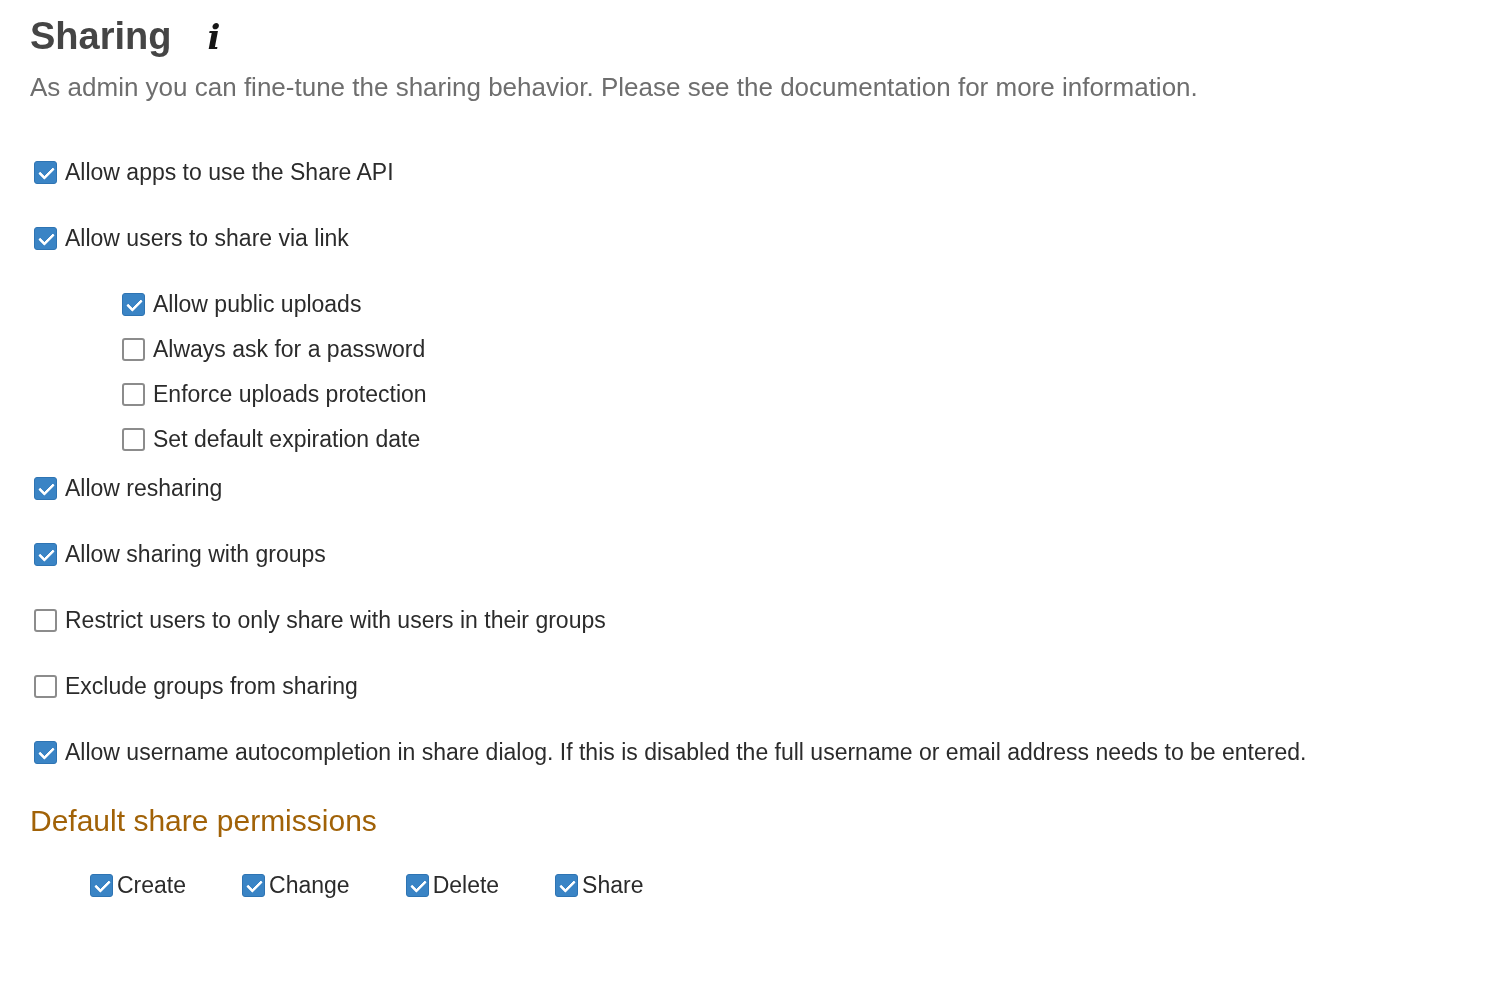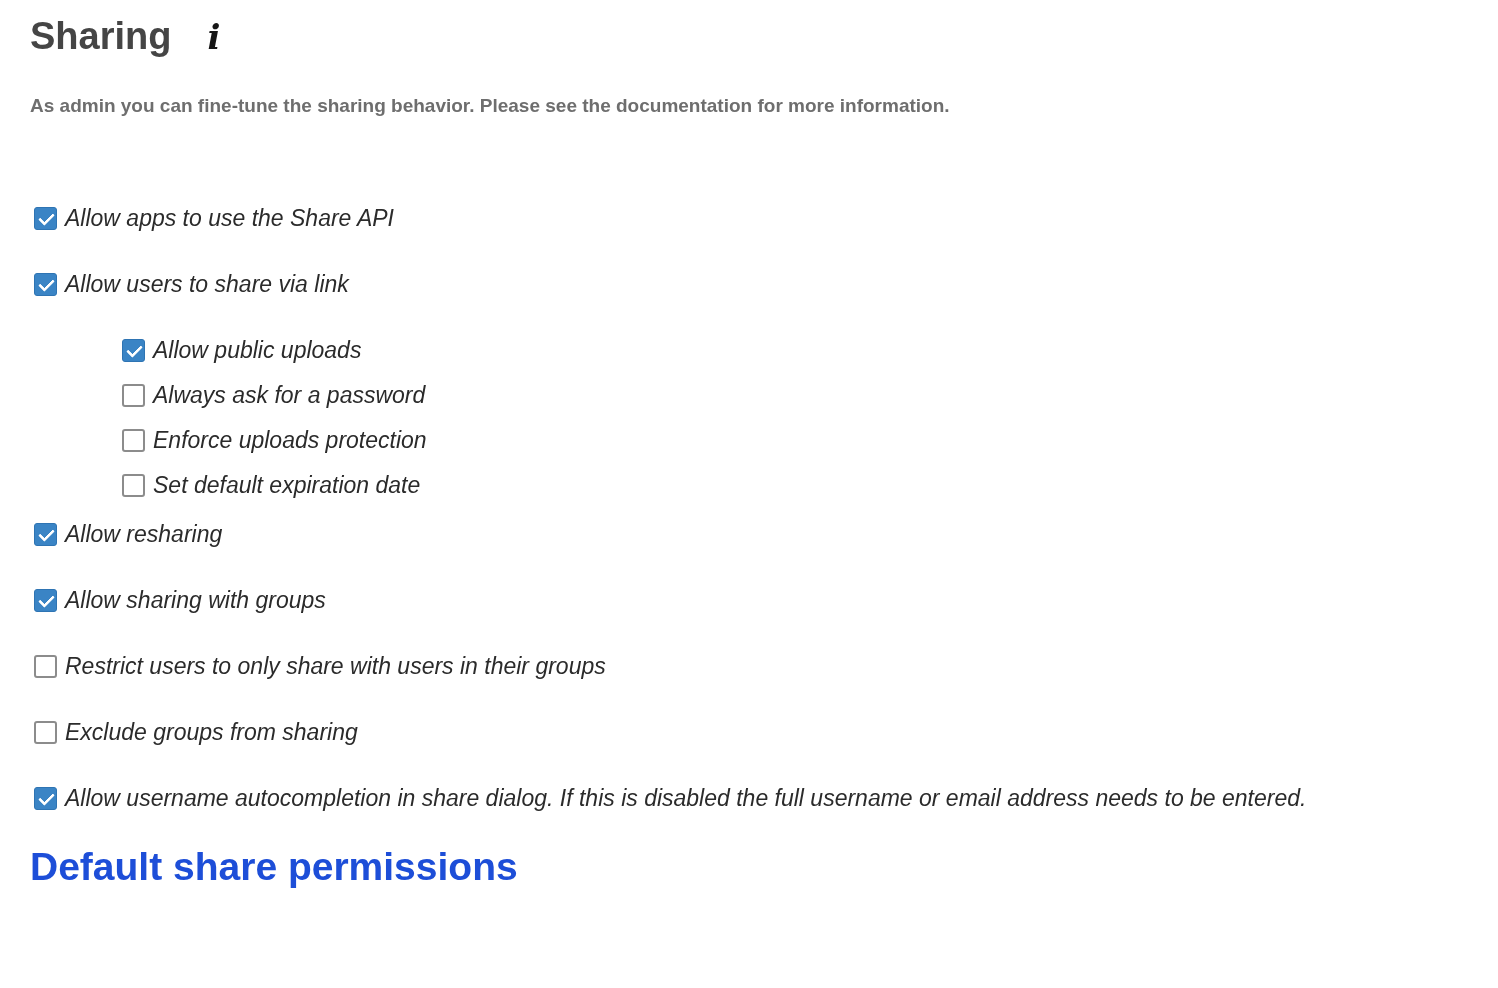--- a/index.html
+++ b/index.html
@@ -33,33 +33,31 @@
     font-family: "DejaVu Serif", serif;
     font-style: italic;
     font-weight: 600;
     font-size: 34px;
     color: #161616;
     margin-left: 36px;
     cursor: pointer;
     line-height: 44px;
   }
   .description {
-    margin-top: 33px;
-    font-size: 19px;
+    margin-top: 14px;
+    font-size: 26px;
     color: #6e6e6e;
     line-height: 28px;
     white-space: nowrap;
-    font-weight: bold;
   }
 
   
   .settings-list {
-    margin-top: 84px;
+    margin-top: 57px;
     margin-left: 4px;
-    font-style: italic;
   }
   .row {
     display: flex;
     align-items: center;
     gap: 8px;
     margin-bottom: 38px;
     cursor: pointer;
     width: max-content;
   }
   .sub-group {
@@ -102,23 +100,23 @@
     transform: rotate(-45deg);
   }
   .checkbox[data-checked="false"] {
     background: #ffffff;
     border: 2px solid #8c8c8c;
   }
 
   
   .perm-heading {
     margin: 23px 0 0 0;
-    font-size: 39px;
-    font-weight: 700;
-    color: #1d4ed8;
+    font-size: 30px;
+    font-weight: 400;
+    color: #a16207;
     line-height: 34px;
   }
   .perm-row {
     display: flex;
     margin-top: 33px;
     margin-left: 60px;
   }
   .perm-item {
     display: flex;
     align-items: center;
@@ -196,14 +194,32 @@
     <label class="row">
       <span class="checkbox" data-checked="true"></span>
       <span class="row-label">Allow username autocompletion in share dialog. If this is disabled the full username or email address needs to be entered.</span>
     </label>
 
 
   </div>
 
   <h2 class="perm-heading">Default share permissions</h2>
 
+  <div class="perm-row">
+    <label class="perm-item">
+      <span class="checkbox" data-checked="true"></span>
+      <span class="row-label">Create</span>
+    </label>
+    <label class="perm-item">
+      <span class="checkbox" data-checked="true"></span>
+      <span class="row-label">Change</span>
+    </label>
+    <label class="perm-item">
+      <span class="checkbox" data-checked="true"></span>
+      <span class="row-label">Delete</span>
+    </label>
+    <label class="perm-item">
+      <span class="checkbox" data-checked="true"></span>
+      <span class="row-label">Share</span>
+    </label>
+  </div>
 
 </div>
 
 </body></html>

